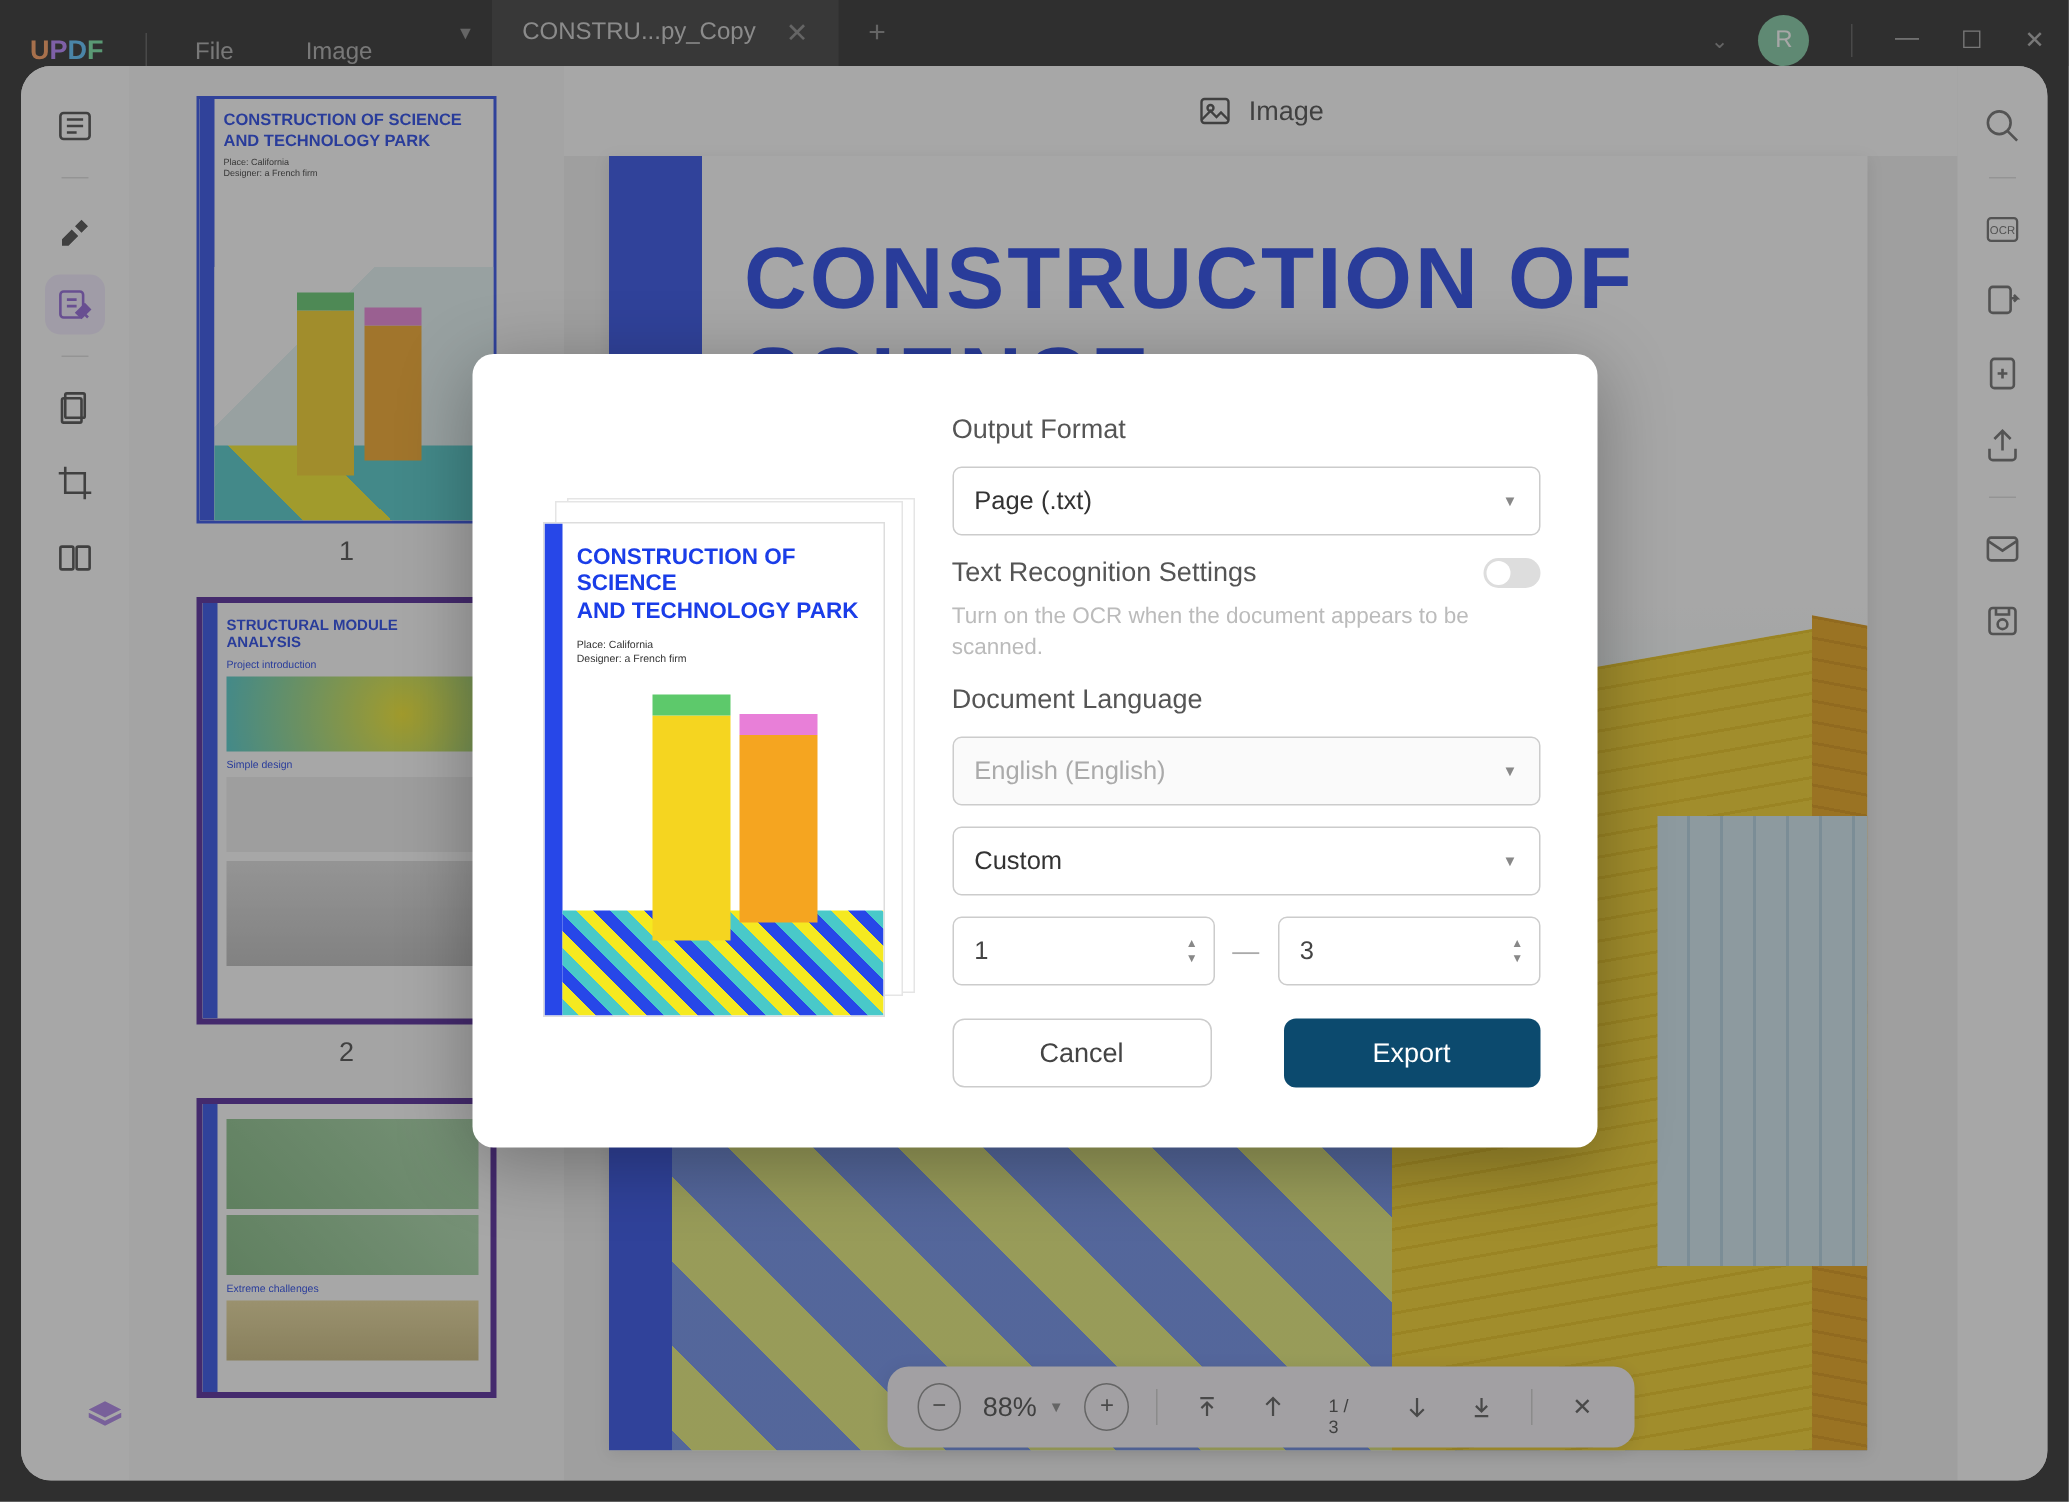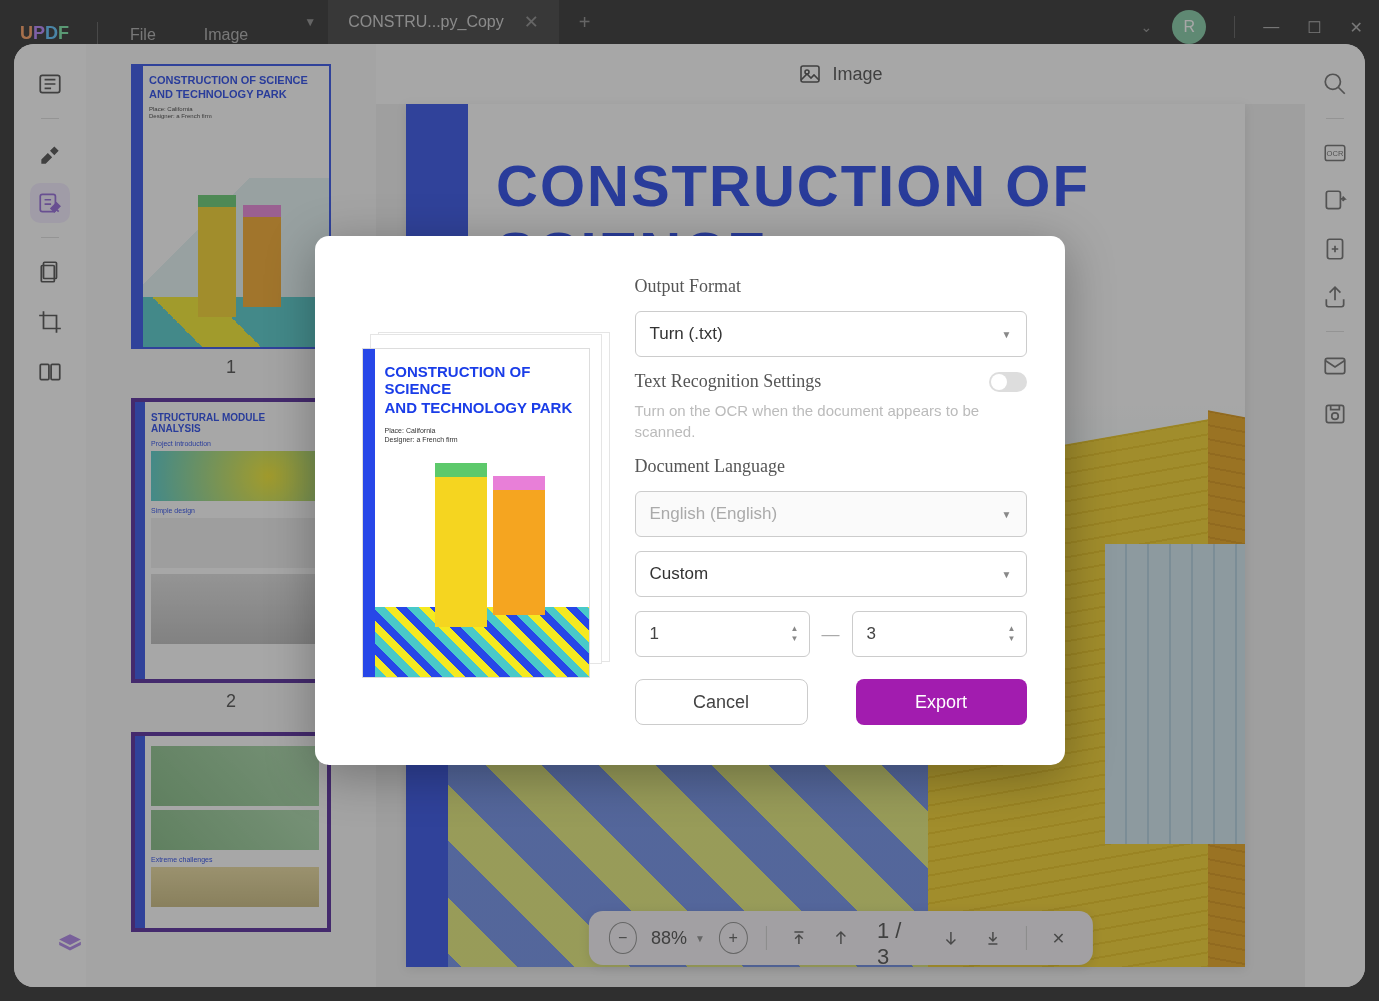--- a/index.html
+++ b/index.html
@@ -60,57 +60,57 @@
 
 .right-rail { width: 60px; background: #fff; display: flex; flex-direction: column; align-items: center; padding-top: 20px; gap: 8px; }
 .right-rail .rail-icon { margin-bottom: 0; color: #666; }
 .rr-sep { width: 18px; height: 1px; background: #ddd; margin: 6px 0; }
 
 .bottom-bar { position: absolute; bottom: 22px; left: 50%; transform: translateX(-50%); height: 54px; background: #f6f3f8; border-radius: 14px; display: flex; align-items: center; padding: 0 20px; gap: 14px; box-shadow: 0 2px 12px rgba(0,0,0,0.12); }
 .bb-btn { width: 32px; height: 32px; display: flex; align-items: center; justify-content: center; cursor: pointer; color: #555; border-radius: 50%; }
 .bb-btn.circle { border: 1.5px solid #888; }
 .bb-zoom { display: flex; align-items: center; gap: 8px; color: #444; font-size: 18px; }
 .bb-sep { width: 1px; height: 24px; background: #ccc; margin: 0 4px; }
-.bb-page { color: #444; font-size: 22px; padding: 0 8px; margin-top: 11px; }
+.bb-page { color: #444; font-size: 12px; padding: 0 8px; margin-top: 11px; }
 
 .overlay { position: absolute; inset: 0; background: rgba(60,60,60,0.45); display: flex; align-items: center; justify-content: center; }
 .modal { width: 750px; background: #fff; border-radius: 14px; padding: 40px 38px 40px 38px; display: flex; gap: 32px; box-shadow: 0 10px 50px rgba(0,0,0,0.3); }
 .modal-preview { width: 250px; display: flex; align-items: center; justify-content: center; }
 .preview-stack { position: relative; width: 232px; height: 330px; }
 .preview-stack .back1 { position: absolute; top: -4px; right: -16px; width: 232px; height: 330px; background: #fff; border: 1px solid #e5e5e5; }
 .preview-stack .back2 { position: absolute; top: -2px; right: -8px; width: 232px; height: 330px; background: #fff; border: 1px solid #e5e5e5; }
 .preview-stack .front { position: absolute; top: 12px; left: 0; width: 228px; height: 330px; background: #fff; border: 1px solid #ddd; overflow: hidden; }
 .pv-bar { position: absolute; left:0; top:0; width: 12px; height: 100%; background: #2747e8; }
 .pv-title { font-size: 15px; font-weight: 900; color: #1a3de8; padding: 14px 8px 2px 22px; font-family: Arial Black, sans-serif; }
 .pv-sub { font-size: 15px; font-weight: 900; color: #1a3de8; padding: 0 8px 10px 22px; font-family: Arial Black, sans-serif; }
 .pv-info { font-size: 7px; color: #333; padding-left: 22px; line-height: 1.3; }
 .pv-art { position: absolute; bottom:0; left:12px; right:0; height:65%; }
 .pv-ground { position:absolute; bottom:0; left:0; right:0; height:70px; background: repeating-linear-gradient(45deg, #49c9c9 0, #49c9c9 8px, #f5e920 8px, #f5e920 16px, #2747e8 16px, #2747e8 24px); }
 .pv-b1 { position:absolute; width:52px; height:150px; background:#f5d520; bottom:50px; left:60px; }
 .pv-b1::before { content:''; position:absolute; top:-14px; left:0; right:0; height:14px; background:#5dc96b; }
 .pv-b2 { position:absolute; width:52px; height:125px; background:#f5a520; bottom:62px; left:118px; }
 .pv-b2::before { content:''; position:absolute; top:-14px; left:0; right:0; height:14px; background:#e87fd8; }
 
 .modal-form { flex: 1; display: flex; flex-direction: column; gap: 14px; }
-.form-label { font-size: 18px; color: #555; font-family: Liberation Serif, serif; }
+.form-label { font-size: 18px; color: #555; }
 .form-select { height: 46px; border: 1px solid #ccc; border-radius: 6px; padding: 0 14px; font-size: 17px; color: #333; display: flex; align-items: center; justify-content: space-between; background: #fff; cursor: pointer; }
 .form-select.disabled { color: #aaa; background: #fafafa; }
 .form-select .caret { font-size: 10px; color: #888; }
 .form-help { font-size: 15px; color: #bbb; line-height: 1.4; margin-top: -6px; }
 .toggle-row { display: flex; align-items: center; justify-content: space-between; }
 .toggle { width: 38px; height: 20px; background: #ddd; border-radius: 10px; position: relative; cursor: pointer; }
 .toggle::after { content:''; position:absolute; width:16px; height:16px; background:#fff; border-radius:50%; top:2px; left:2px; }
 .range-row { display: flex; align-items: center; gap: 12px; }
 .spinner { flex: 1; height: 46px; border: 1px solid #ccc; border-radius: 6px; display: flex; align-items: center; padding: 0 10px 0 14px; font-size: 17px; color: #444; background: #fff; }
 .spinner .arrows { margin-left: auto; display: flex; flex-direction: column; font-size: 8px; color: #888; line-height: 1; gap: 2px; }
 .range-dash { color: #aaa; font-size: 18px; }
 .btn-row { display: flex; gap: 20px; margin-top: 8px; }
 .btn { flex: 1; height: 46px; border-radius: 8px; font-size: 18px; display: flex; align-items: center; justify-content: center; cursor: pointer; }
 .btn-cancel { background: #fff; border: 1px solid #ccc; color: #444; }
-.btn-export { background: #a21caf; color: #fff; border: none; margin-left: 28px; }
+.btn-export { background: #0c4a6e; color: #fff; border: none; margin-left: 28px; }
 
 
 .thumb2-art { position:absolute; inset:0; padding: 10px 8px 8px 16px; }
 .t2-h1 { font-size: 10px; font-weight: bold; color:#1a3de8; text-align:left; }
 .t2-sec { font-size:7px; color:#1a3de8; text-align:left; margin-top:6px; }
 .t2-box { height: 50px; background:#eee; margin-top:4px; }
 .t3-img { height:60px; background: linear-gradient(45deg, #7db87d, #a8d8a8); margin-bottom:4px; }
 </style>
 </head>
 <body>
@@ -370,21 +370,21 @@
               <div class="pv-ground"></div>
               <div class="pv-b1"></div>
               <div class="pv-b2"></div>
             </div>
         </div>
       </div>
     </div>
     <div class="modal-form">
       <div class="form-label">Output Format</div>
       <div class="form-select">
-        <span>Turn (.txt)</span>
+        <span>Page (.txt)</span>
           <span class="caret">▼</span>
       </div>
       <div class="toggle-row">
         <div class="form-label">Text Recognition Settings</div>
         <div class="toggle"></div>
       </div>
       <div class="form-help">Turn on the OCR when the document appears to be scanned.</div>
       <div class="form-label">Document Language</div>
       <div class="form-select disabled">
         <span>English (English)</span>

